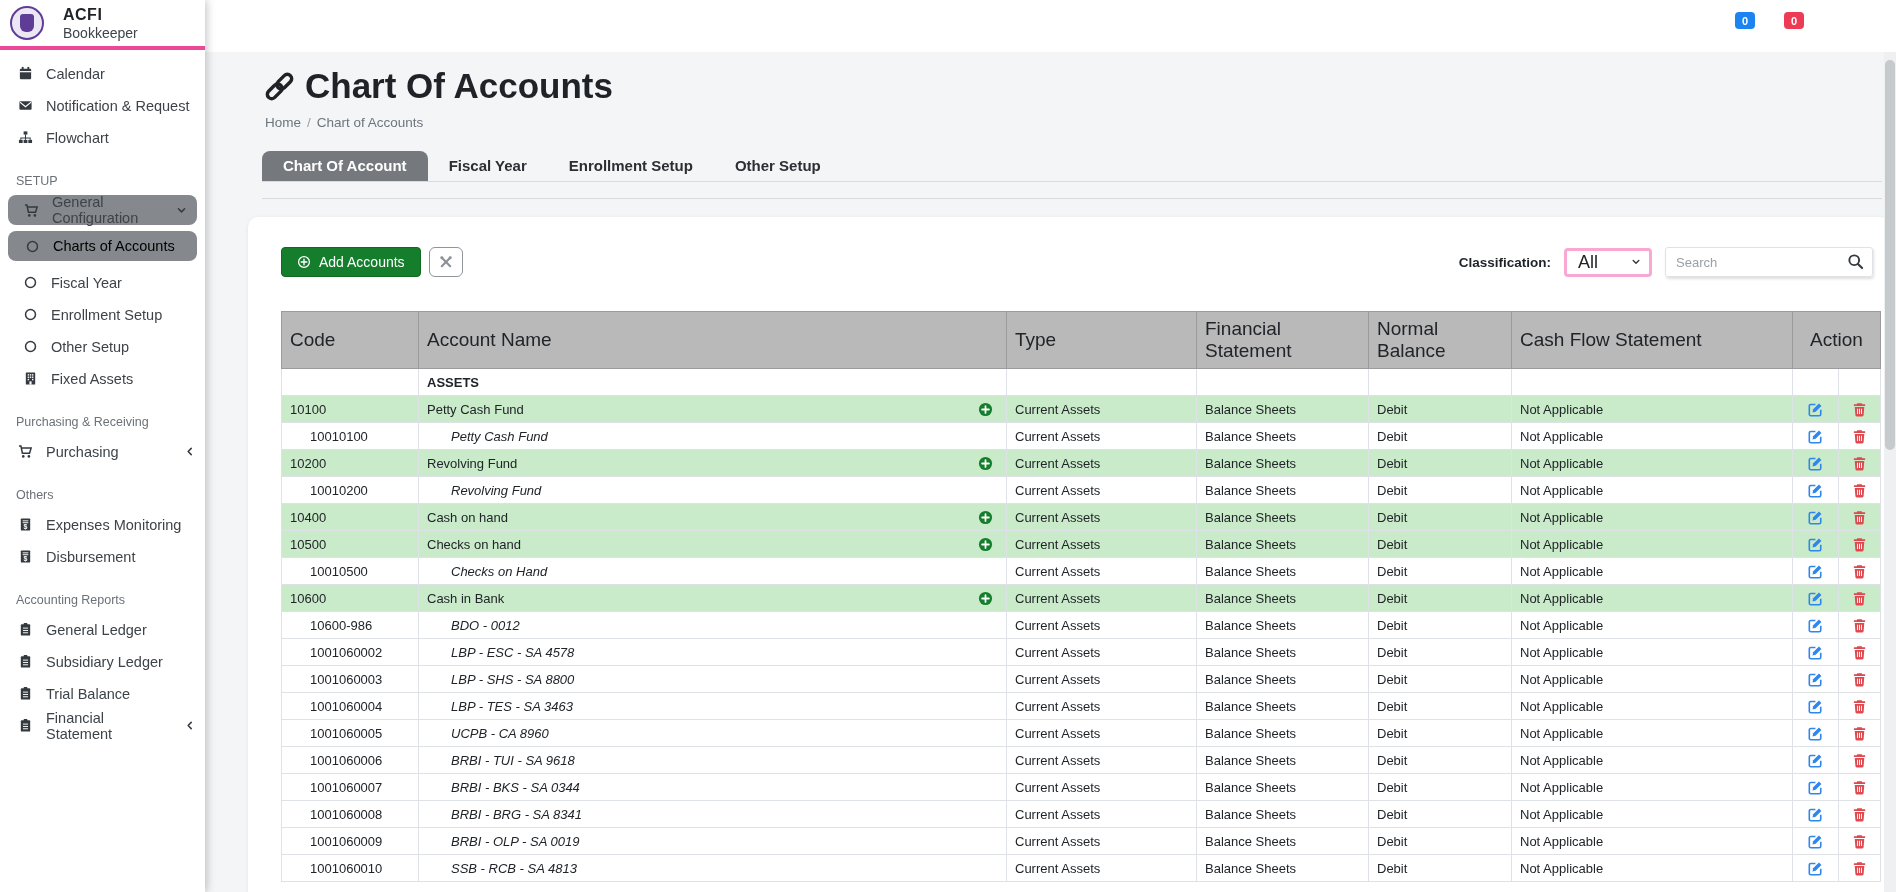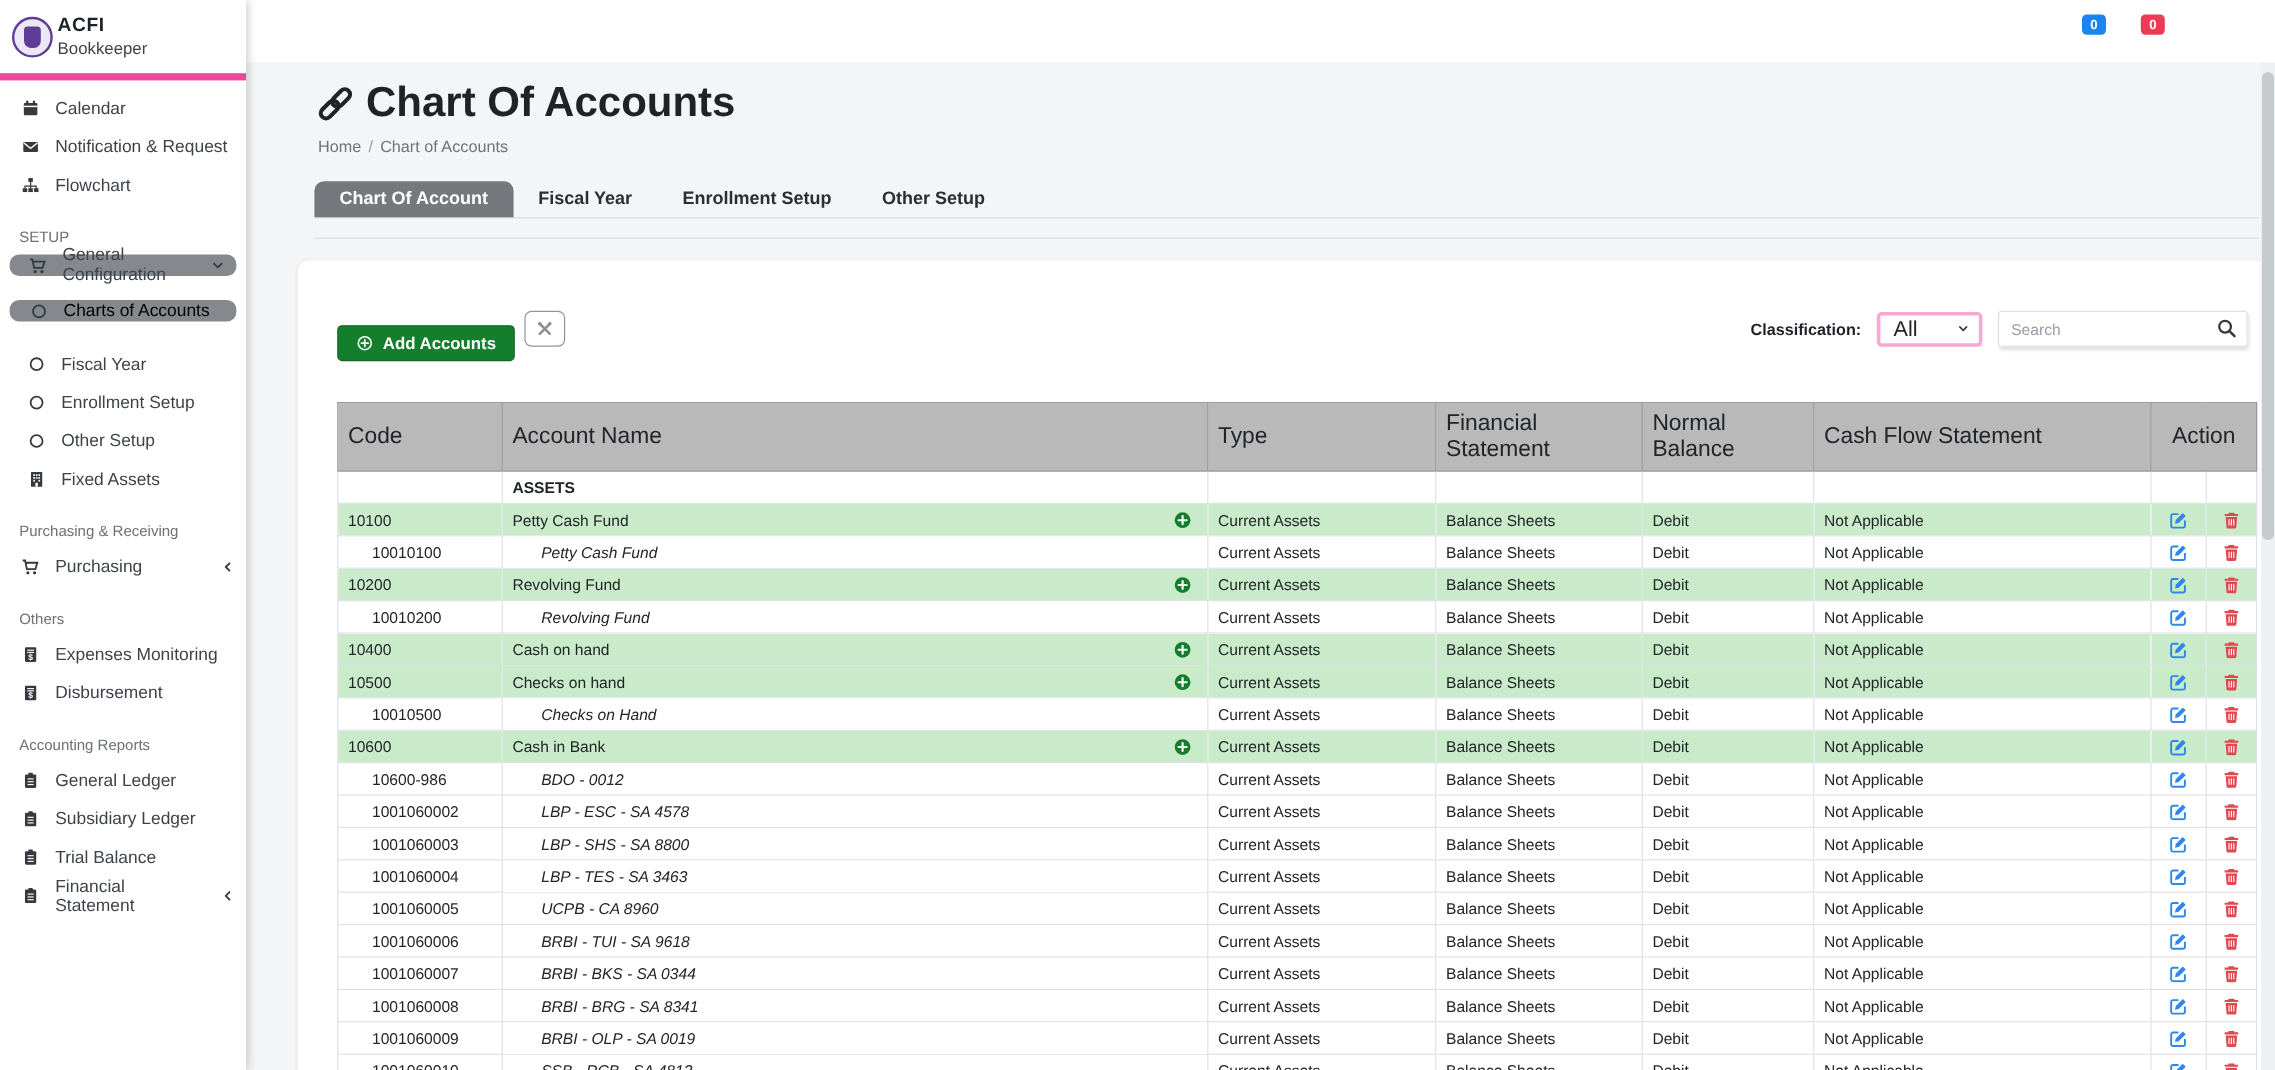--- a/index.html
+++ b/index.html
@@ -10,37 +10,37 @@
     --accent-green:#157e2c; --row-green:#c9ebca; --header-gray:#b9b9b9;
     --tab-gray:#75797d; --pill-gray:#85898d; --edit-blue:#2f86eb;
     --delete-red:#dd4b50; --badge-blue:#1b84f0; --badge-red:#ee3b55;
   }
 
   .app { display:flex; width:100%; height:100%; }
 
   
   .sidebar { width:205px; min-width:205px; background:#fff; height:100%;
     box-shadow:2px 0 8px rgba(0,0,0,.22); position:relative; z-index:5; overflow:hidden; }
-  .brand { display:flex; align-items:center; gap:4px; padding:7px 12px 7px 10px;
-    border-bottom:6px solid #ec4899; height:67px; }
+  .brand { display:flex; align-items:center; gap:19px; padding:7px 12px 7px 10px;
+    border-bottom:4px solid #ec4899; height:50px; }
   .logo { width:34px; height:34px; border-radius:50%; background:#ece7f5;
     border:2px solid #5f3d96; position:relative; flex:none; }
   .logo::after { content:""; position:absolute; left:50%; top:50%; width:14px; height:18px;
     transform:translate(-50%,-50%); background:#5f3d96; border-radius:3px 3px 6px 6px; }
   .brand-name { font-size:16px; font-weight:bold; color:#1f2227; letter-spacing:.5px; }
   .brand-sub { font-size:14px; color:#3d4349; margin-top:1px; }
 
   .menu { padding-top:8px; }
   .item { display:flex; align-items:center; gap:13px; height:31px; padding:0 10px 0 18px;
     font-size:14.5px; color:#3d4349; cursor:pointer; margin:0 0 1px 0; }
   .item .icon { width:15px; height:15px; color:#343a40; flex:none; }
   .item .chev { width:11px; height:11px; margin-left:auto; color:#343a40; flex:none; }
   .item.sub { padding-left:23px; }
-  .item.pill { background:var(--pill-gray); border-radius:8px; margin:0 8px 20px 8px;
-    padding-left:16px; height:18px; }
+  .item.pill { background:var(--pill-gray); border-radius:8px; margin:0 8px 6px 8px;
+    padding-left:16px; height:30px; }
   .item.pill.sub { padding-left:17px; }
   .item.pill.selected .label { color:#000000; }
   .sec-head { font-size:12.5px; color:#6c7177; margin:21px 0 7px 16px; }
 
   
   .main { flex:1; position:relative; height:100%; overflow:hidden; }
   .topbar { height:52px; background:#fff; display:flex; justify-content:flex-end;
     align-items:flex-start; padding:12px 92px 0 0; gap:29px; }
   .badge { min-width:20px; height:17px; border-radius:4px; color:#fff; font-size:11px;
     font-weight:bold; display:inline-flex; align-items:center; justify-content:center;
@@ -60,22 +60,22 @@
   .tab.active { background:var(--tab-gray); color:#fff; }
   .rule { border:none; border-top:1px solid #d8dbde; margin:16px 14px 0 57px; }
 
   .card { background:#fff; border-radius:10px; box-shadow:0 1px 4px rgba(0,0,0,.07);
     margin:18px 6px 0 43px; padding:30px 9px 20px 33px; height:720px; }
 
   
   .toolbar { display:flex; justify-content:space-between; align-items:center; }
   .toolbar-left { display:flex; gap:8px; align-items:center; }
   .btn-add { display:inline-flex; align-items:center; gap:8px; background:var(--accent-green);
-    border:1px solid #0e6a22; color:#fff; font-family:inherit; font-size:14px; font-weight:bold;
-    padding:6px 15px; height:30px; border-radius:4px; cursor:pointer;margin-top:24px; }
+    border:1px solid #0e6a22; color:#fff; font-family:inherit; font-size:14px; font-weight:normal;
+    padding:6px 15px; height:30px; border-radius:4px; cursor:pointer; }
   .btn-add svg { width:14px; height:14px; }
   .btn-tools { width:34px; height:30px; background:#fff; border:1px solid #8e959c;
     border-radius:6px; display:inline-flex; align-items:center; justify-content:center; cursor:pointer; }
   .btn-tools svg { width:14px; height:14px; color:#8a9199; }
   .toolbar-right { display:flex; align-items:center; gap:13px; padding-right:8px; }
   .cls-label { font-size:13.5px; font-weight:bold; color:#1f2227; }
   .select { border:3px solid #f9a8d4; border-radius:4px; height:29px; width:88px;
     display:inline-flex; align-items:center; justify-content:space-between;
     padding:0 8px 0 11px; font-size:18px; color:#212529; cursor:pointer; background:#fff; }
   .select svg { width:10px; height:10px; color:#343a40; }

